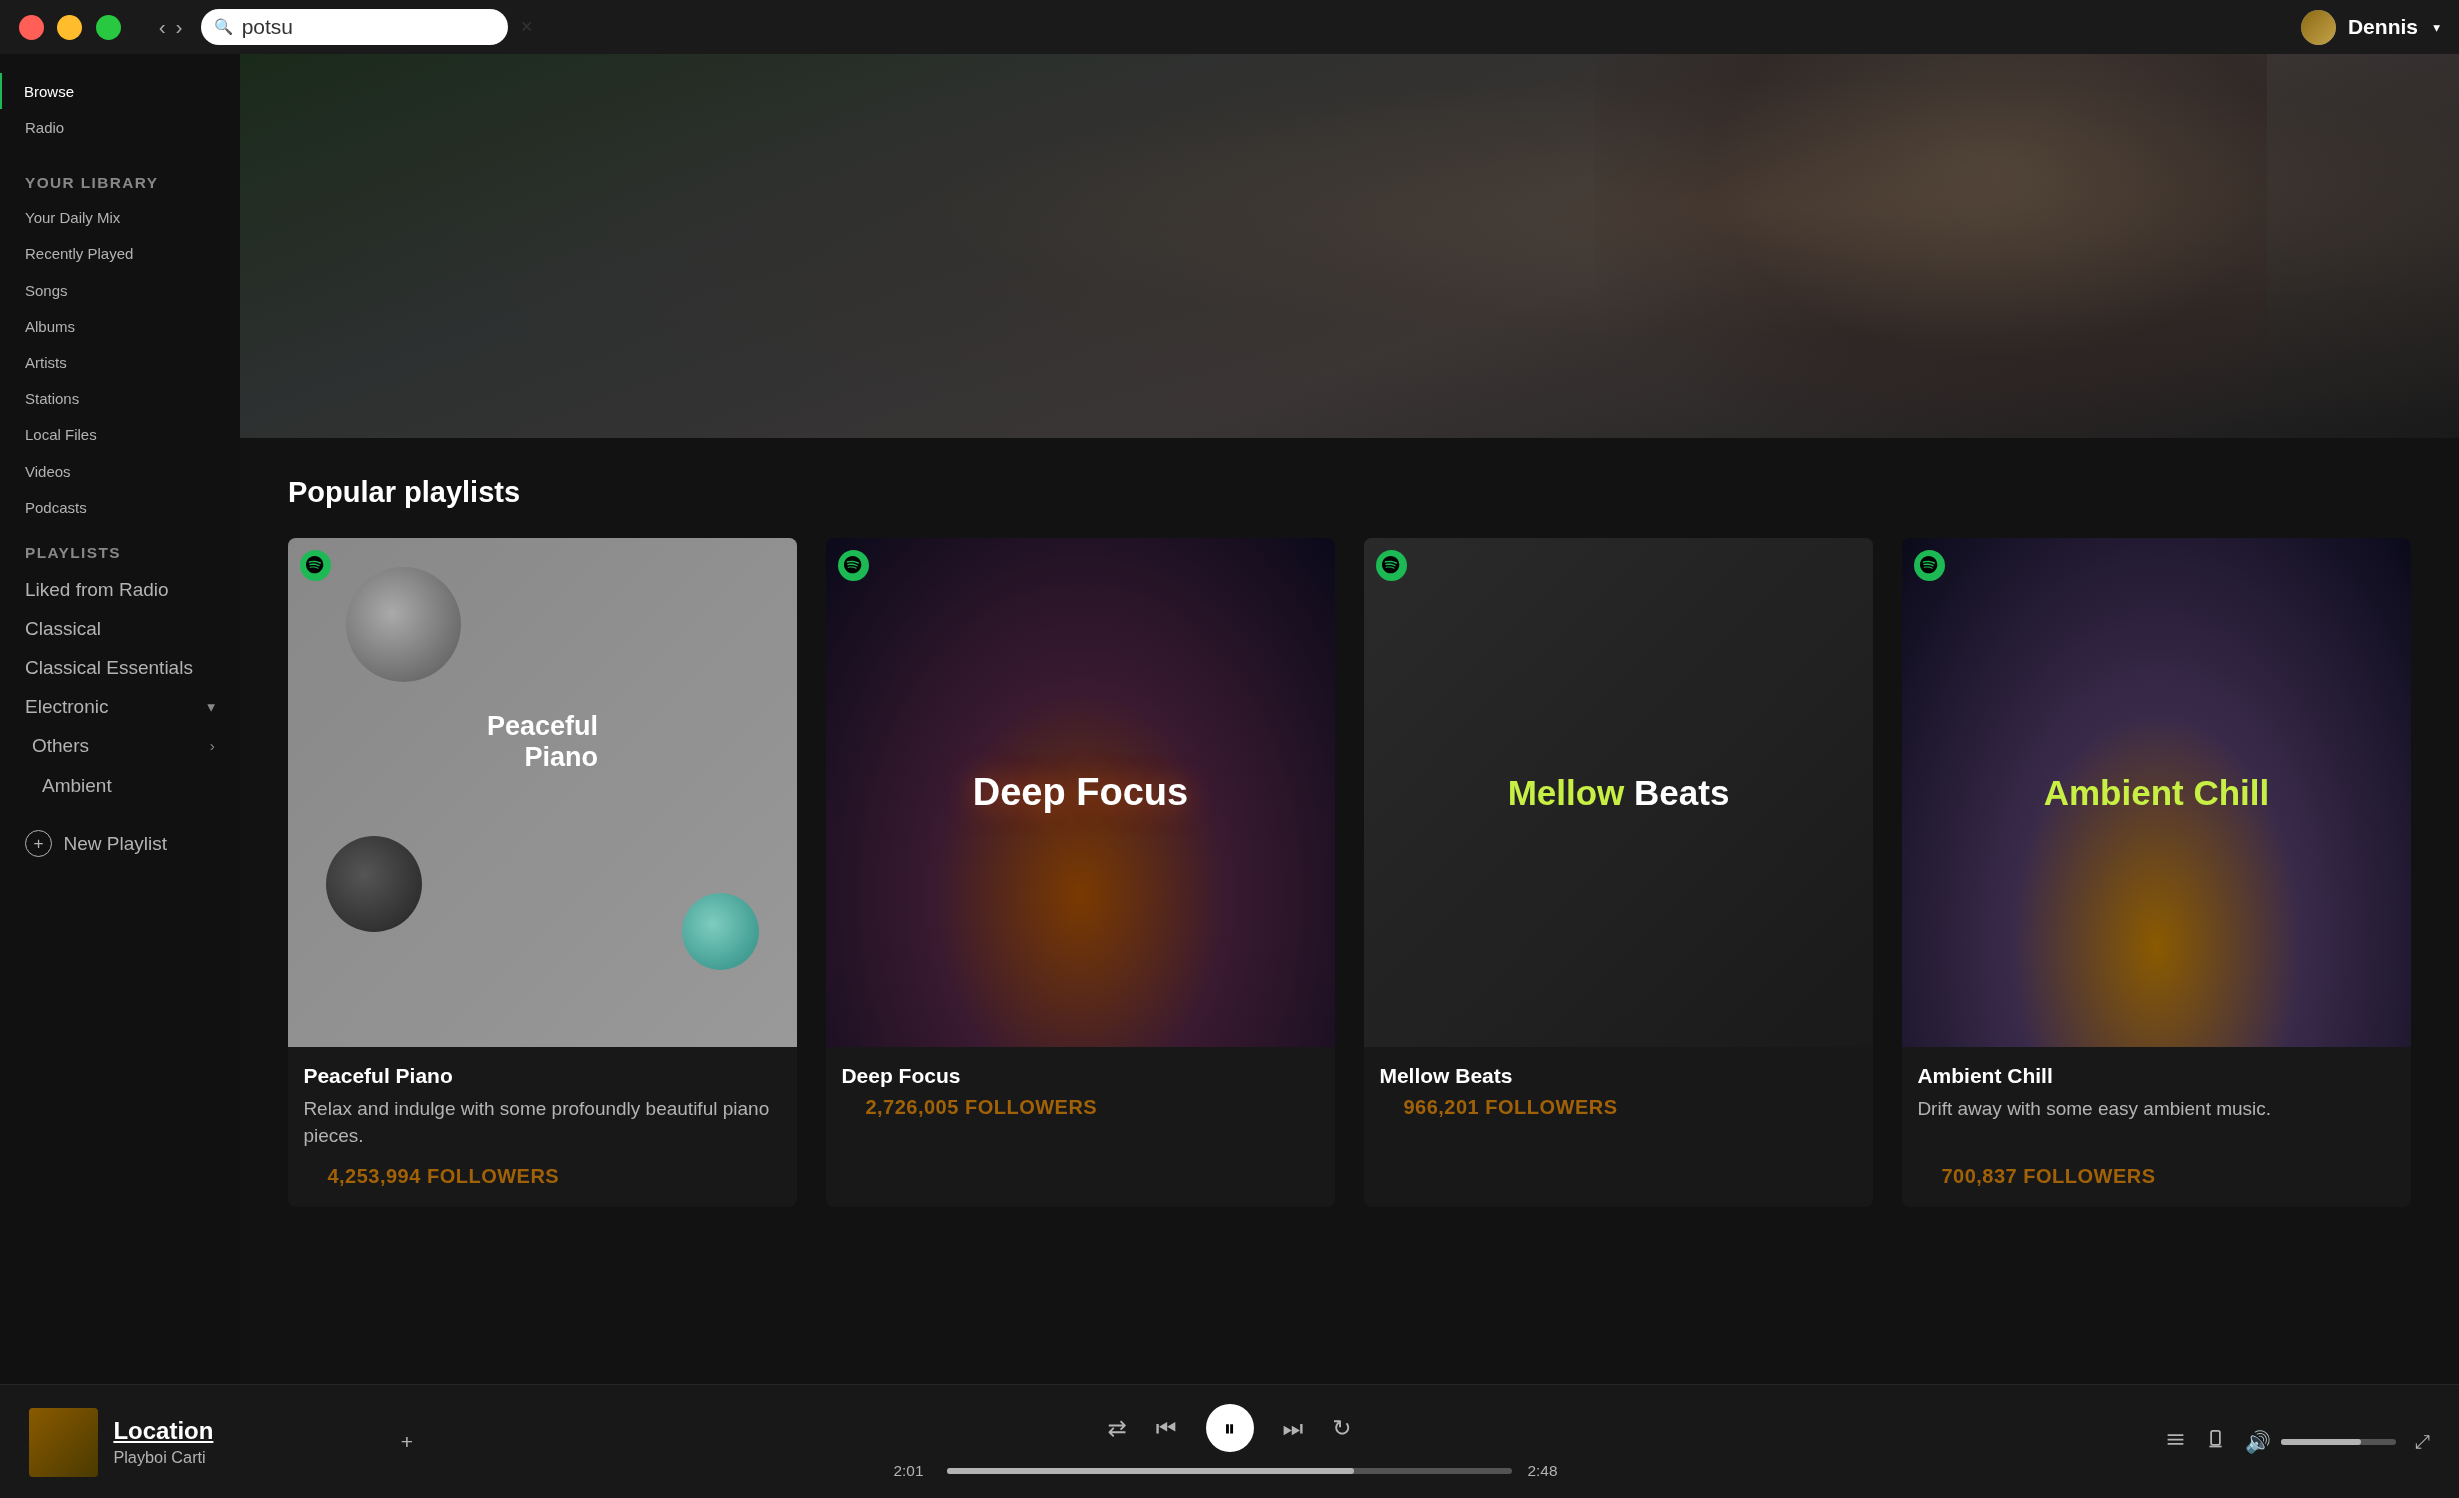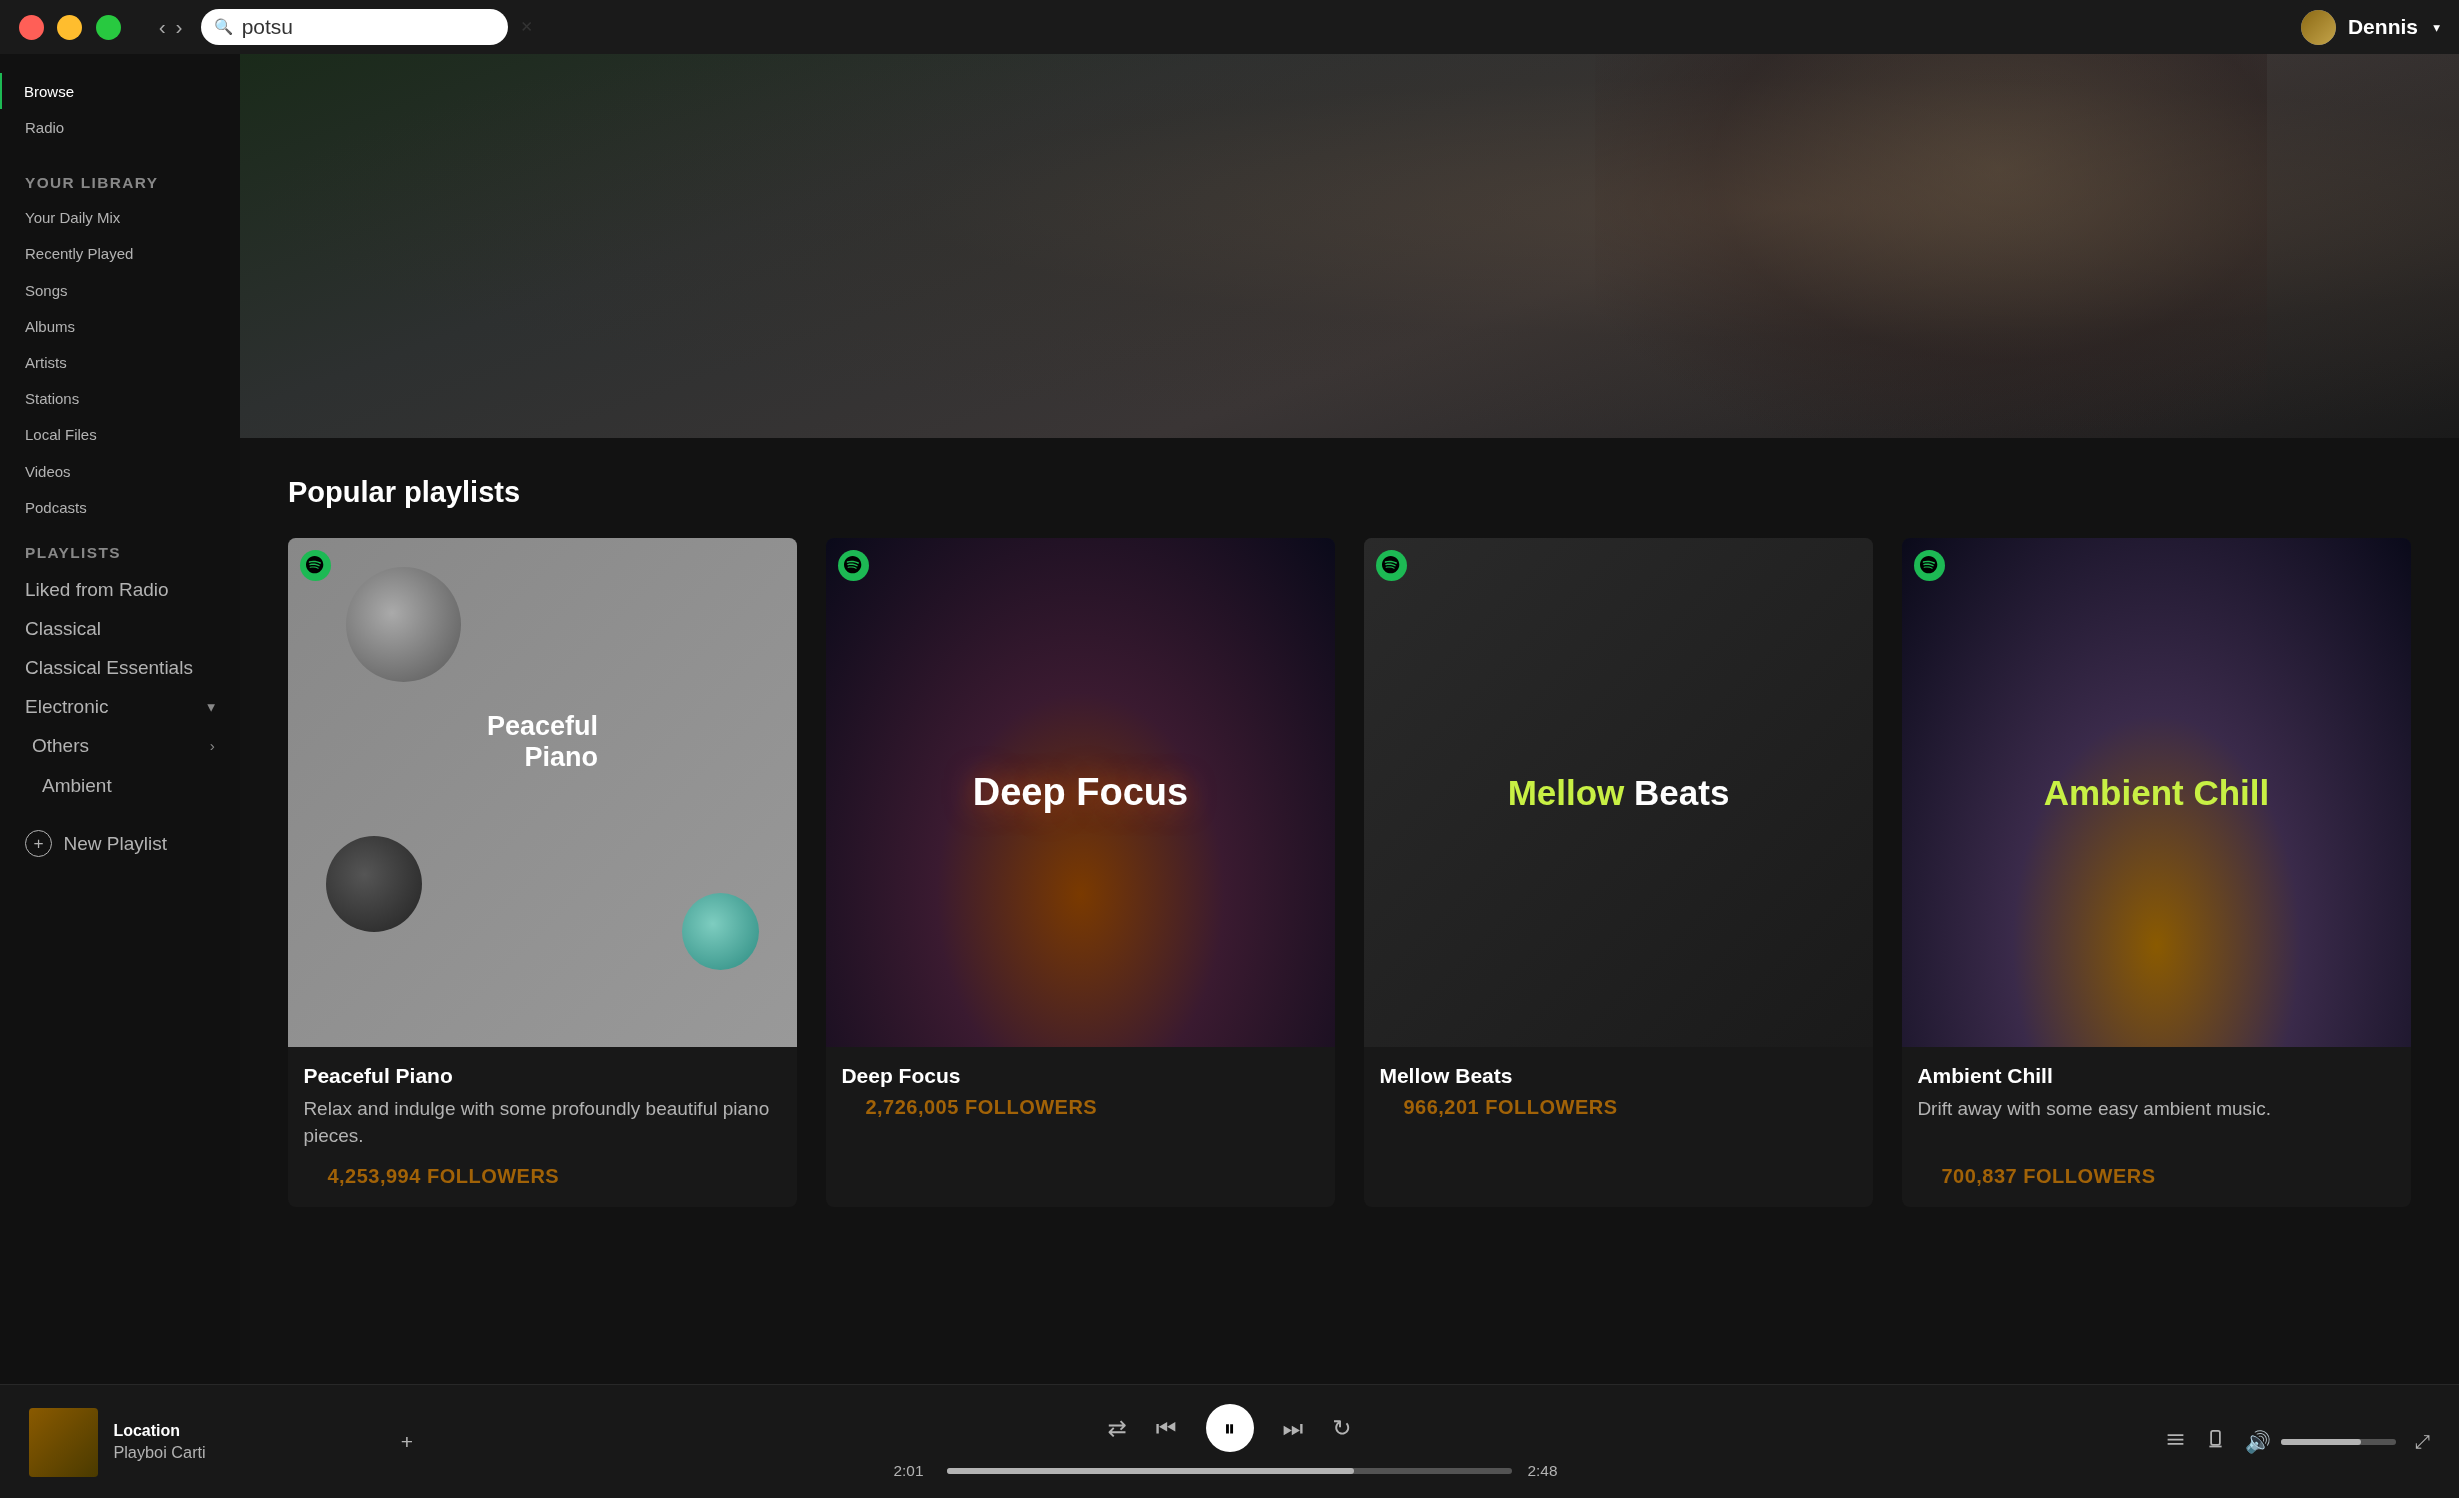--- a/index.html
+++ b/index.html
@@ -261,21 +261,21 @@
       width: 384px;
       flex-shrink: 0;
     }
     .now-playing-cover {
       width: 69px; height: 69px;
       background: linear-gradient(135deg, #8a5a00, #4a3a00);
       border-radius: 3.8px;
       flex-shrink: 0;
     }
     .now-playing-info { flex: 1; }
-    .now-playing-title { font-size: 16px; font-weight: 600; color: #fff; }
+    .now-playing-title { font-size: 24px; font-weight: 600; color: #fff; text-decoration: underline; }
     .now-playing-artist { font-size: 16.3px; color: #b3b3b3; margin-top: 3.8px; }
     .now-playing-add { color: #b3b3b3; font-size: 21px; cursor: pointer; margin-left: 9.6px; }
 
     .player-controls {
       flex: 1;
       display: flex;
       flex-direction: column;
       align-items: center;
       gap: 9.6px;
     }

